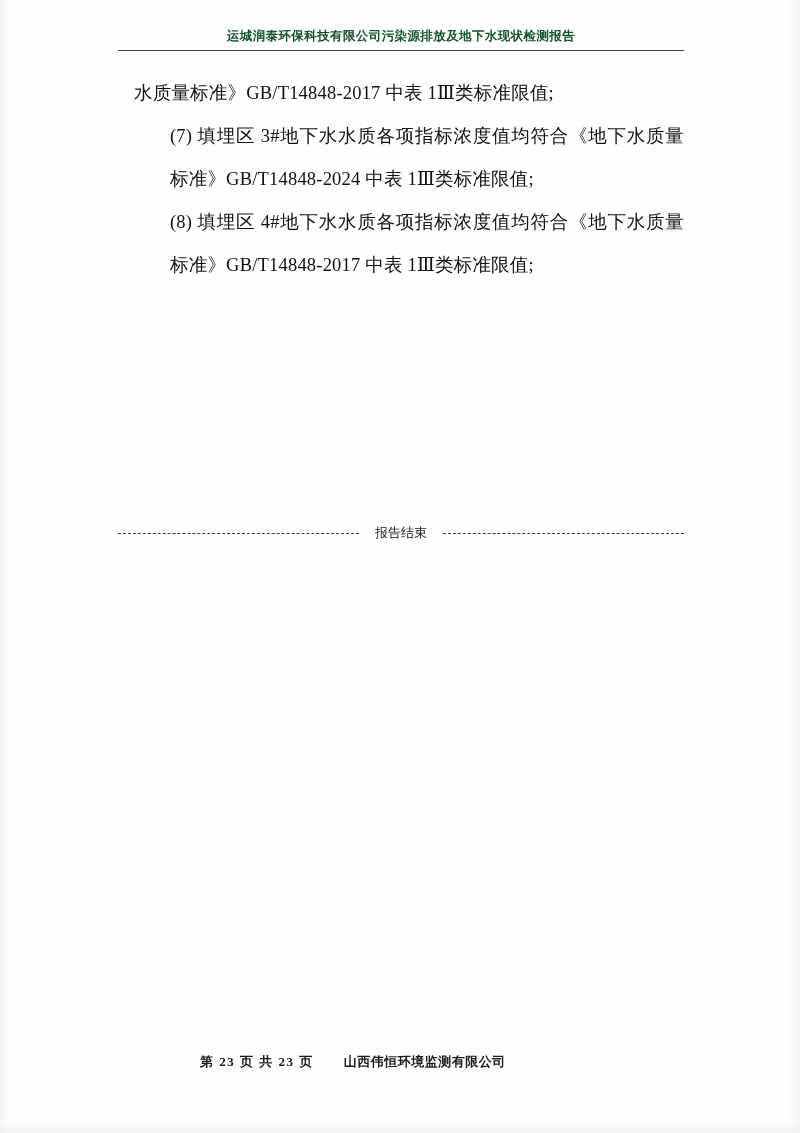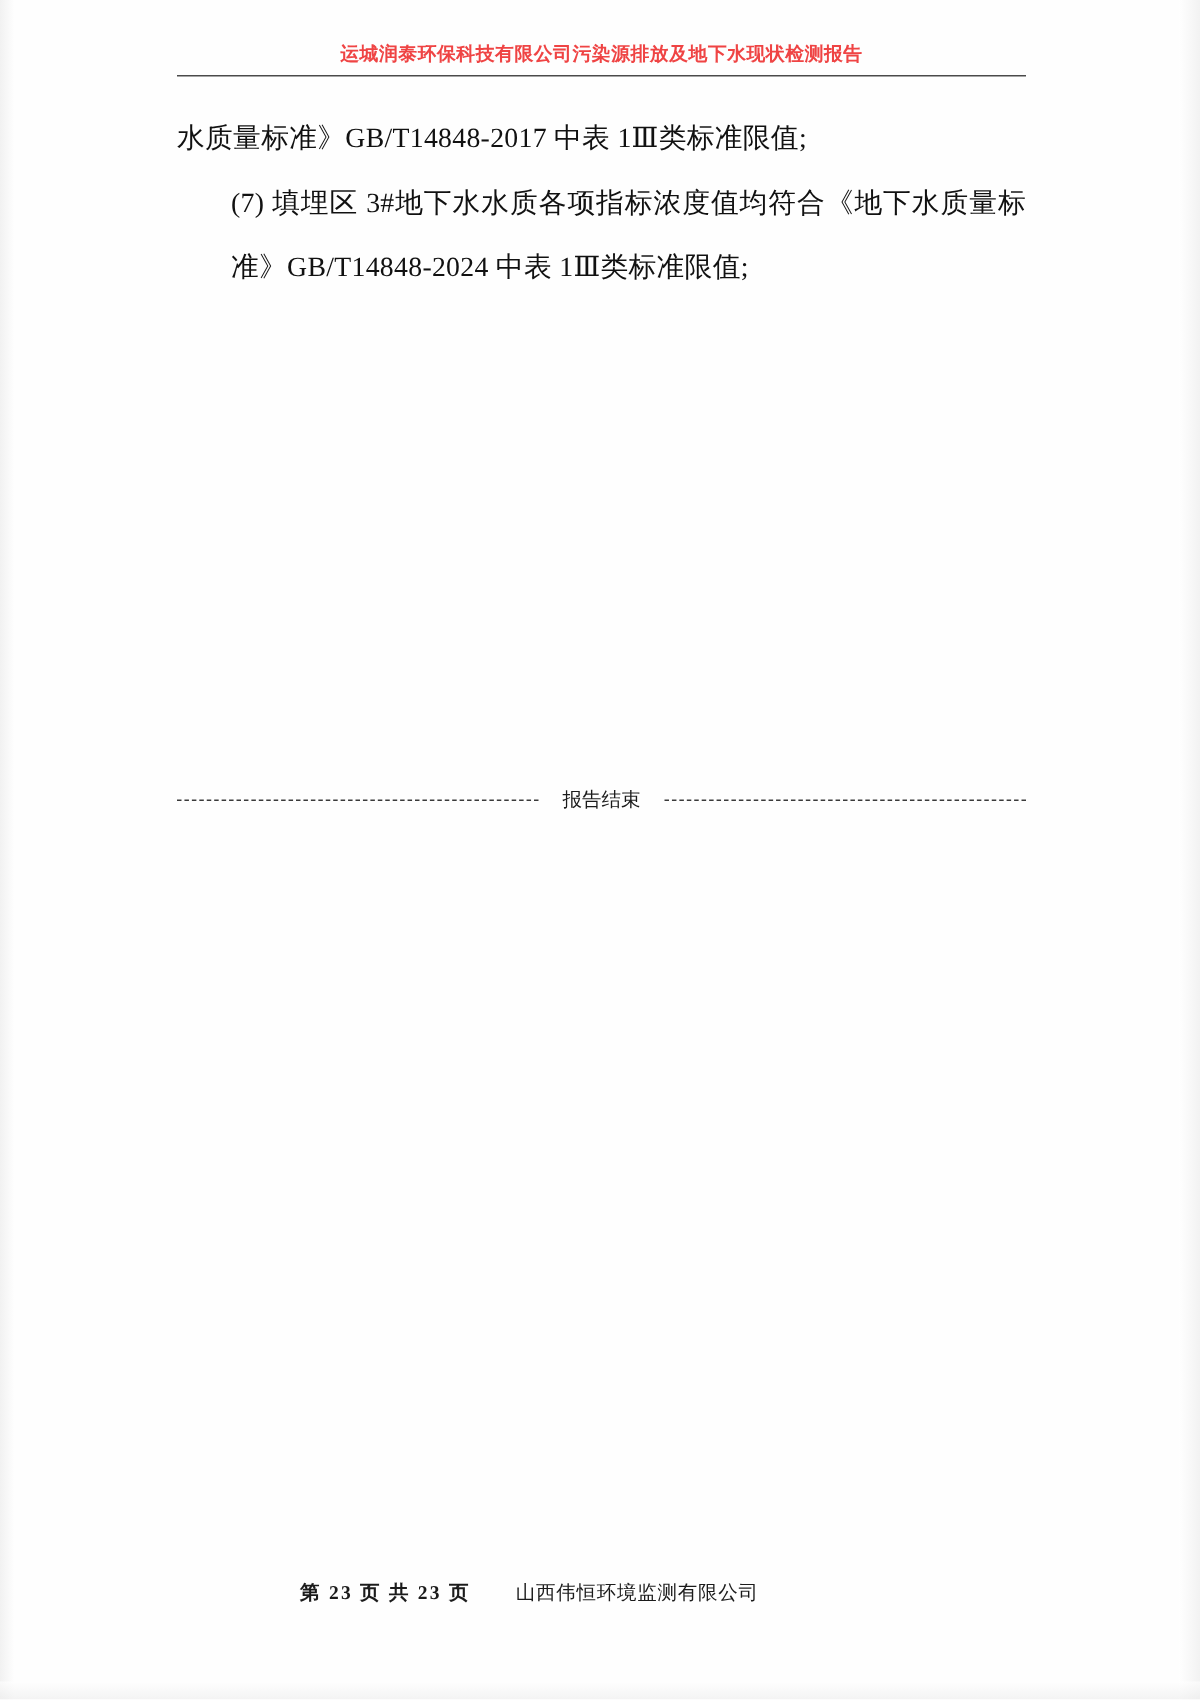--- a/index.html
+++ b/index.html
@@ -27,21 +27,21 @@
   .doc-header {
     position: absolute;
     top: 28px;
     left: 118px;
     width: 566px;
     text-align: center;
   }
   .doc-header .header-text {
     font-size: 12.5px;
     letter-spacing: 0.4px;
-    color: #ef4444;
+    color: #14532d;
     font-family: "Liberation Serif", "DejaVu Serif", serif;
     font-weight: bold;
     padding-bottom: 5px;
     display: block;
   }
   .header-rule {
     border-bottom: 1.4px solid #4a4a4a;
     width: 566px;
     margin: 0;
   }
@@ -59,20 +59,21 @@
     margin: 0;
     text-align: justify;
     letter-spacing: 0.2px;
     font-family: "Liberation Serif", "DejaVu Serif", serif;
   }
   .para.first {
     text-indent: 0;
   }
   .para-block {
     margin-bottom: 0px;
+    margin-left: 16px;
   }
   .indent-1 { padding-left: 36px; text-indent: 0; }
   
   .end-row {
     position: absolute;
     top: 524px;
     left: 118px;
     width: 566px;
     display: flex;
     align-items: center;
@@ -106,21 +107,21 @@
     margin-top: 24px;
   }
   .footer .page-num {
     margin-left: 82px;
     letter-spacing: 1.5px;
     font-weight: bold;
   }
   .footer .company {
     margin-left: 30px;
     letter-spacing: 0.5px;
-    font-weight: normal;
+    font-weight: bold;
   }
   
   .scan-edge-left {
     position: absolute;
     top: 0; left: 0; width: 10px; height: 1133px;
     background: linear-gradient(to right, #e9e9e9, #ffffff);
     opacity: 0.6;
   }
   .scan-edge-right {
     position: absolute;
@@ -145,20 +146,21 @@
   <div class="scan-edge-bottom"></div>
 
   <div class="doc-header">
     <span class="header-text">运城润泰环保科技有限公司污染源排放及地下水现状检测报告</span>
     <div class="header-rule"></div>
   </div>
 
   <div class="body-area">
     <p class="para para-block first">水质量标准》GB/T14848-2017 中表 1Ⅲ类标准限值;</p>
     <p class="para para-block indent-1">(7) 填埋区 3#地下水水质各项指标浓度值均符合《地下水质量标准》GB/T14848-2024 中表 1Ⅲ类标准限值;</p>
+    <p class="para para-block indent-1">(8) 填埋区 4#地下水水质各项指标浓度值均符合《地下水质量标准》GB/T14848-2017 中表 1Ⅲ类标准限值;</p>
   </div>
 
   <div class="end-row">
     <div class="dashline"></div>
     <span class="end-label">报告结束</span>
     <div class="dashline"></div>
   </div>
 
   <div class="footer">
     <span class="page-num">第 23 页 共 23 页</span>

